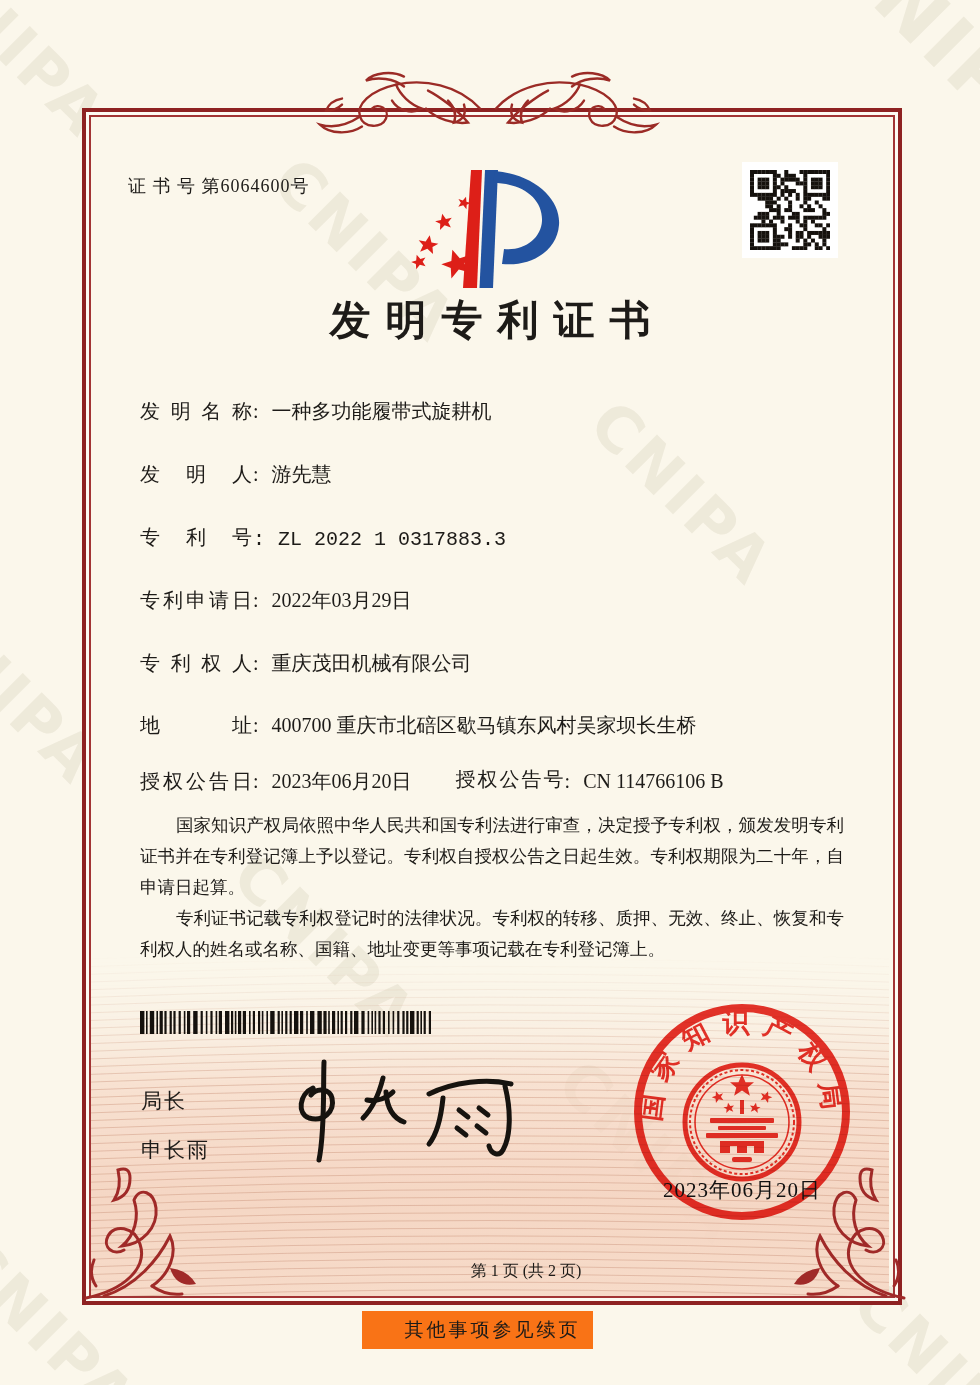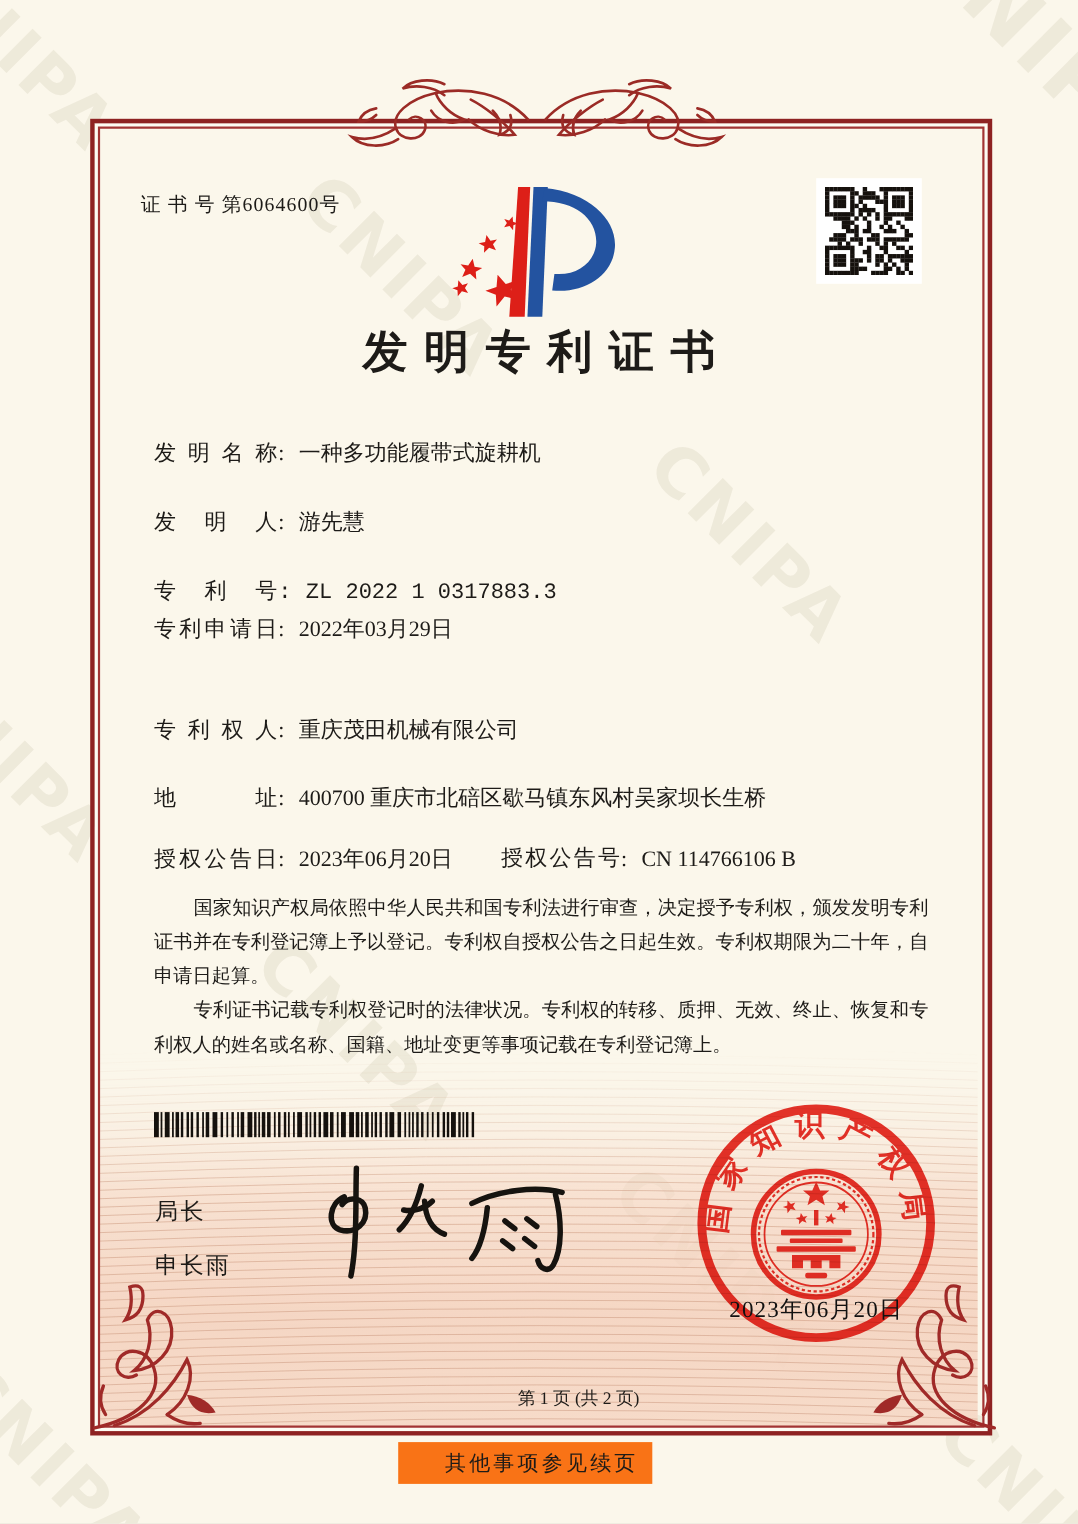--- a/index.html
+++ b/index.html
@@ -441,21 +441,21 @@
 
   <div class="frow" style="top:461px;">
     <span class="flabel">发明人</span><span class="fcolon">:</span><span class="fvalue">游先慧</span>
   </div>
   <div class="frow" style="top:398px;">
     <span class="flabel">发明名称</span><span class="fcolon">:</span><span class="fvalue">一种多功能履带式旋耕机</span>
   </div>
   <div class="frow" style="top:524px;font-family:Liberation Mono, monospace;">
     <span class="flabel">专利号</span><span class="fcolon">:</span><span class="fvalue">ZL 2022 1 0317883.3</span>
   </div>
-  <div class="frow" style="top:558px;">
+  <div class="frow" style="top:587px;">
     <span class="flabel">专利申请日</span><span class="fcolon">:</span><span class="fvalue">2022年03月29日</span>
   </div>
   <div class="frow" style="top:650px;">
     <span class="flabel">专利权人</span><span class="fcolon">:</span><span class="fvalue">重庆茂田机械有限公司</span>
   </div>
   <div class="frow" style="top:712px;">
     <span class="flabel">地址</span><span class="fcolon">:</span><span class="fvalue">400700 重庆市北碚区歇马镇东风村吴家坝长生桥</span>
   </div>
   <div class="frow" style="top:766px;">
     <span class="flabel">授权公告日</span><span class="fcolon">:</span><span class="fvalue">2023年06月20日</span><span class="frow2"><span class="flabel">授权公告号</span><span class="fcolon">:</span><span class="fvalue">CN 114766106 B</span></span>

